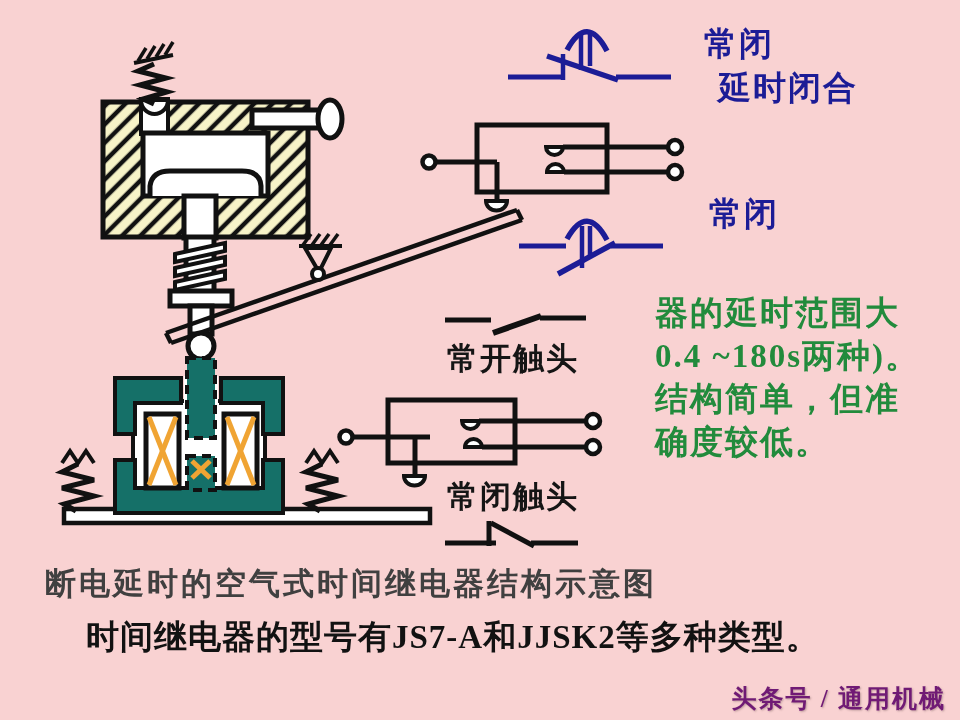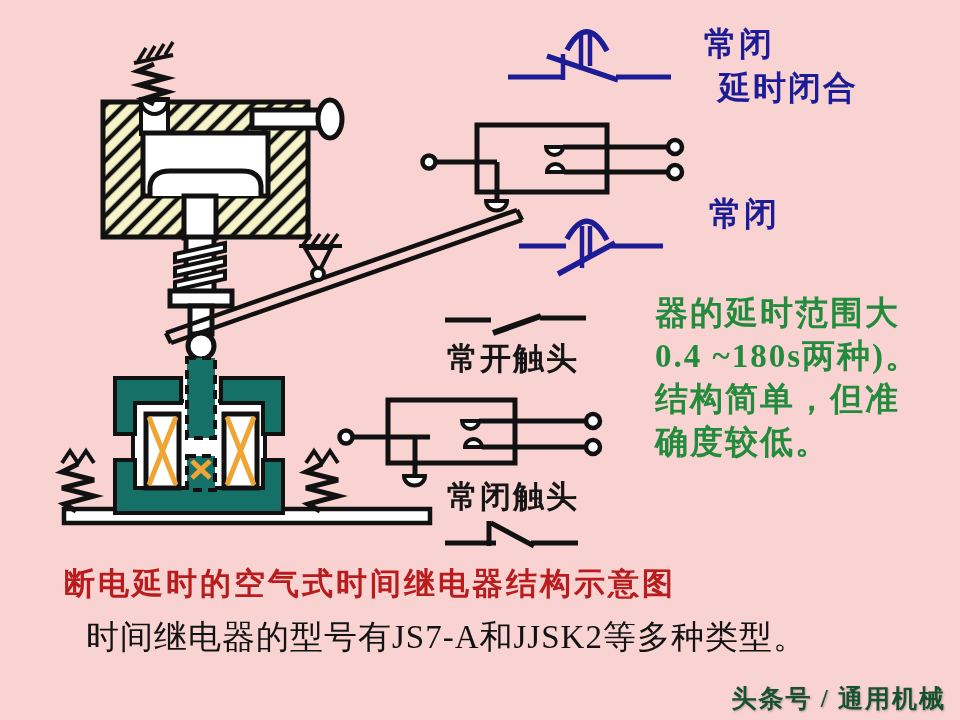--- a/index.html
+++ b/index.html
@@ -9,25 +9,25 @@
     font-family:"Liberation Serif","DejaVu Serif",serif;
   }
   .stage{position:relative;width:960px;height:720px;background:#f9d2d2;}
   .stage svg{position:absolute;left:0;top:0;}
   .lbl{position:absolute;white-space:nowrap;line-height:1.1;}
   .blue-lbl{color:#1c1c96;font-size:33px;font-weight:600;letter-spacing:2px;}
   .black-lbl{color:#151515;font-size:31px;font-weight:600;letter-spacing:2px;}
   .note{position:absolute;left:655px;top:291px;width:290px;color:#228b3c;
         font-size:33px;font-weight:700;}
   .note div{height:43px;letter-spacing:2px;white-space:nowrap;}
-  .title-red{position:absolute;left:64px;top:563px;color:#b91c1c;
+  .title-red{position:absolute;left:45px;top:563px;color:#404040;
         font-size:31px;font-weight:700;letter-spacing:3px;white-space:nowrap;}
   .caption-black{position:absolute;left:86px;top:615px;color:#121212;
-        font-size:33px;font-weight:400;letter-spacing:1px;white-space:nowrap;}
-  .watermark{position:absolute;right:14px;top:682px;color:#14532d;
+        font-size:33px;font-weight:700;letter-spacing:1px;white-space:nowrap;}
+  .watermark{position:absolute;right:14px;top:682px;color:#701a75;
         font-size:25px;font-weight:600;letter-spacing:2px;
         text-shadow:1px 1px 2px rgba(120,90,90,.45);}
 </style>
 </head>
 <body>
 
 <div class="stage">
 
 <svg width="960" height="720" viewBox="0 0 960 720">
   <defs>

